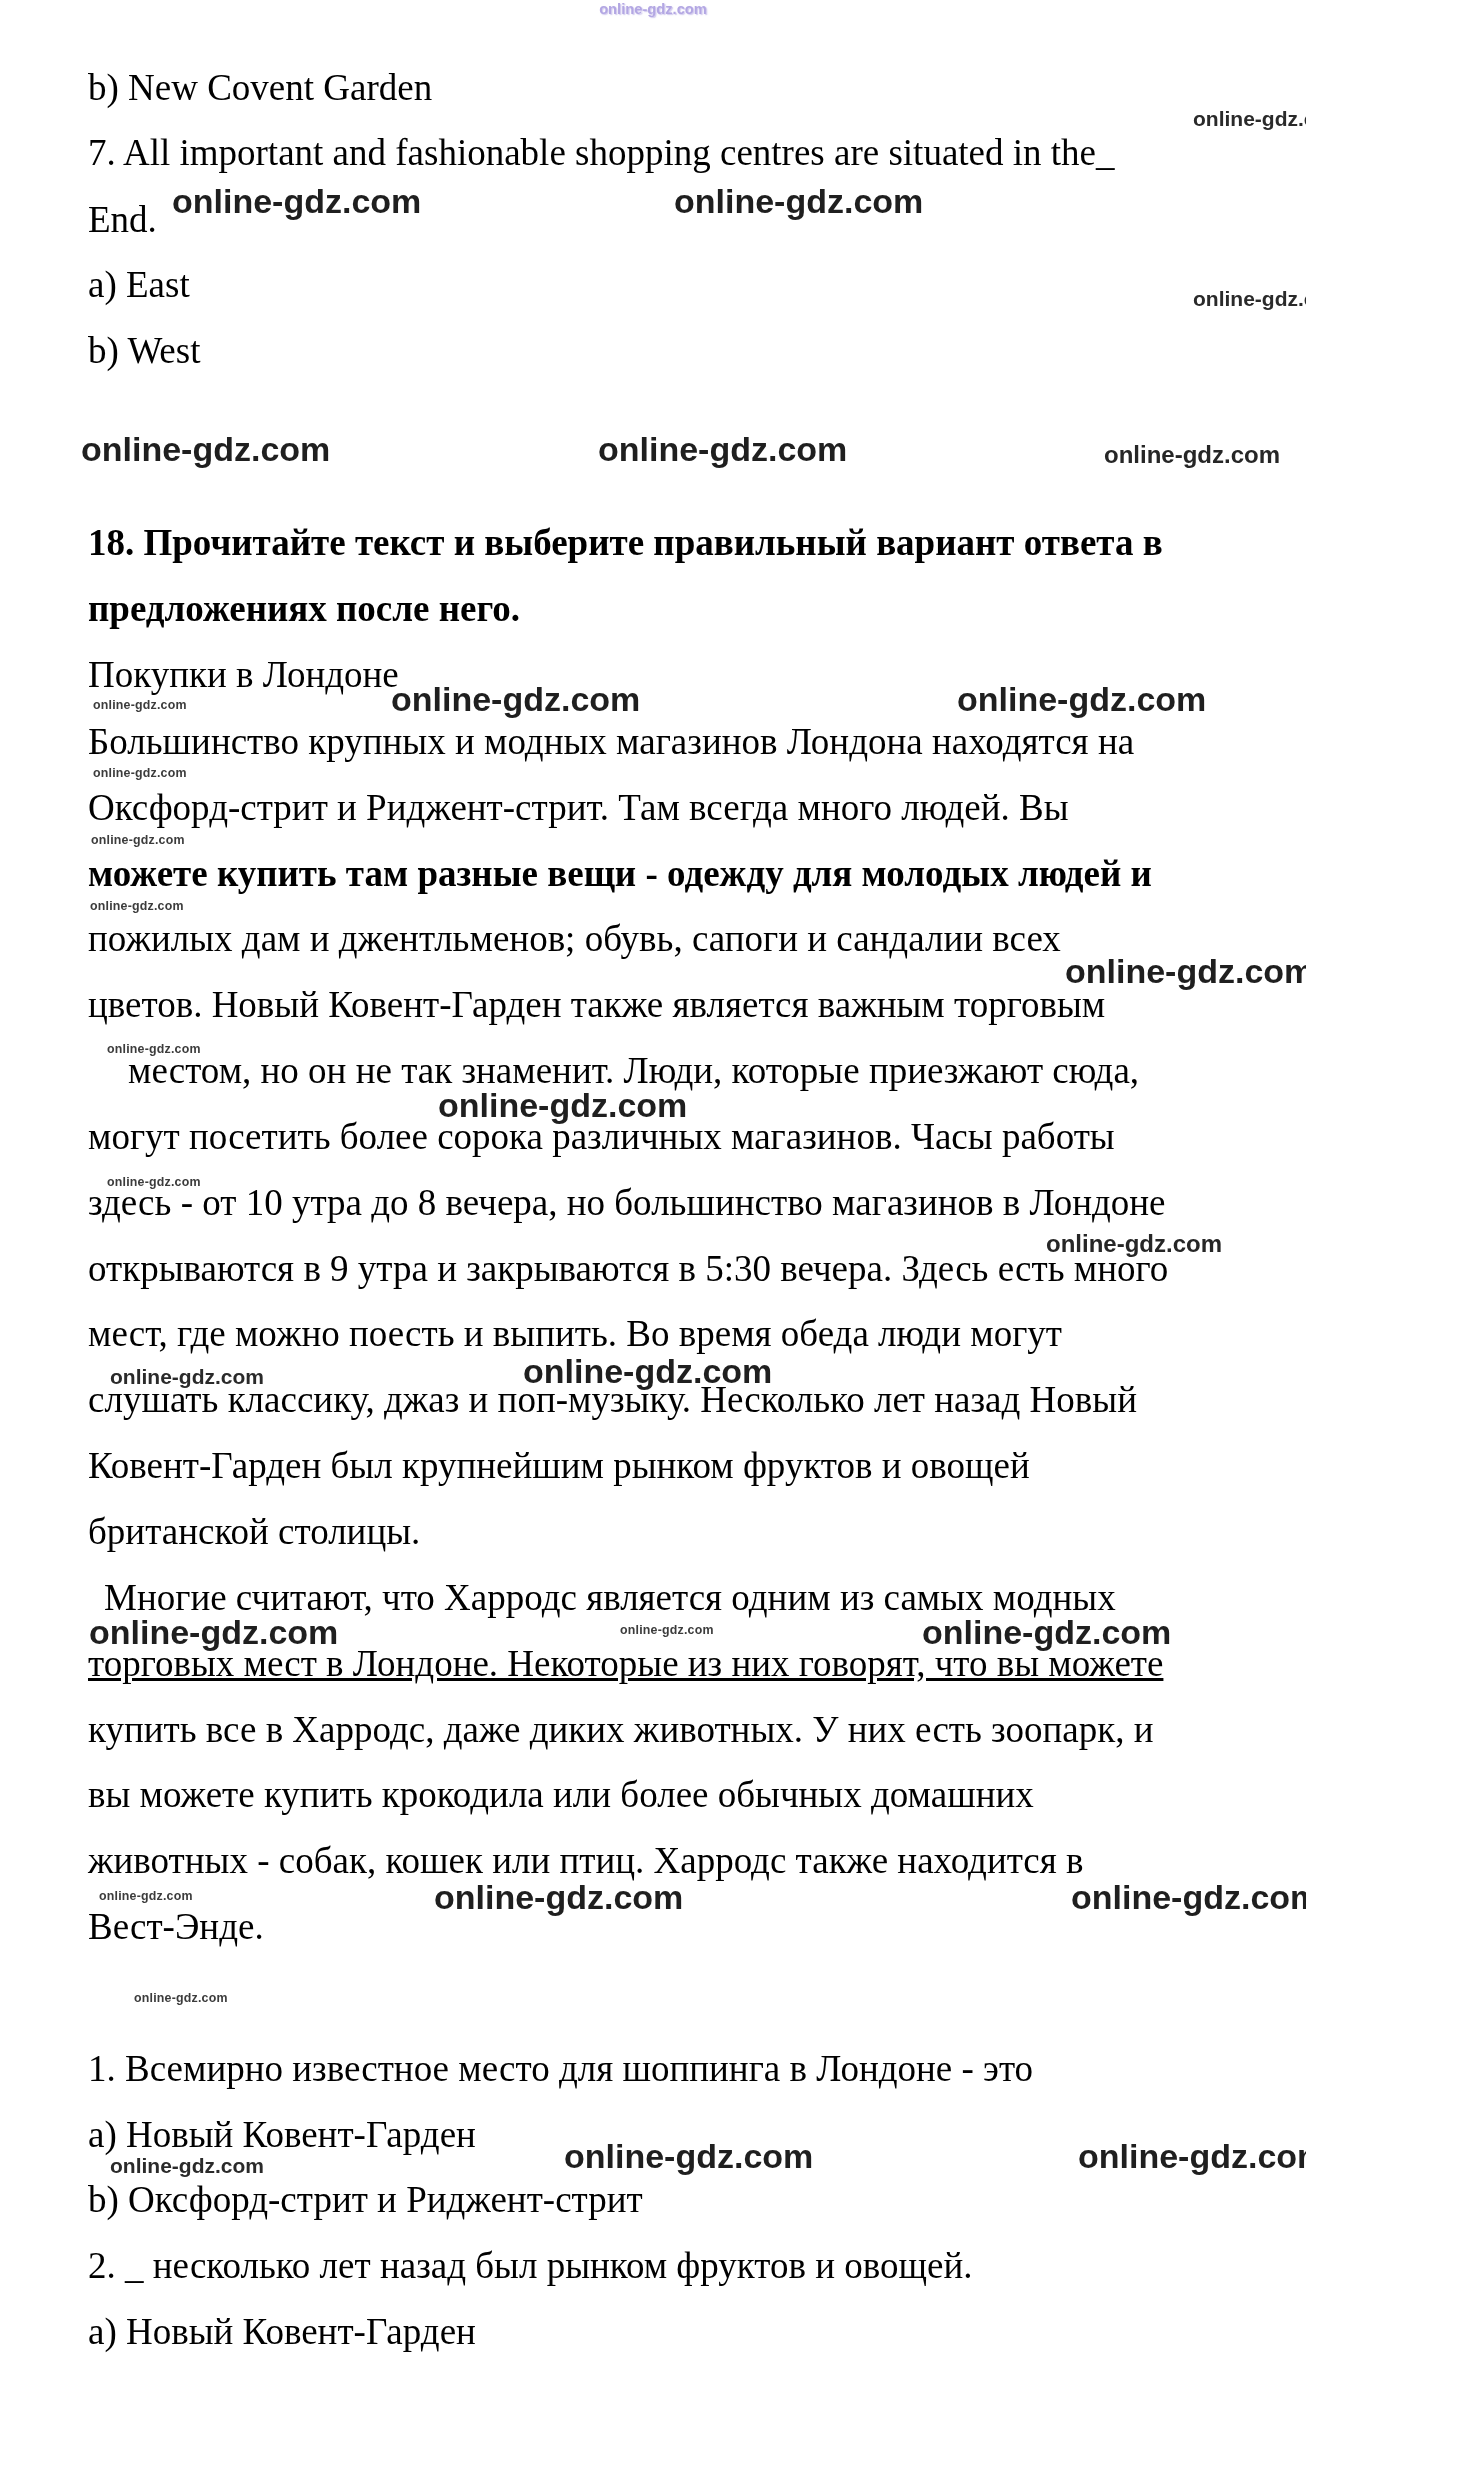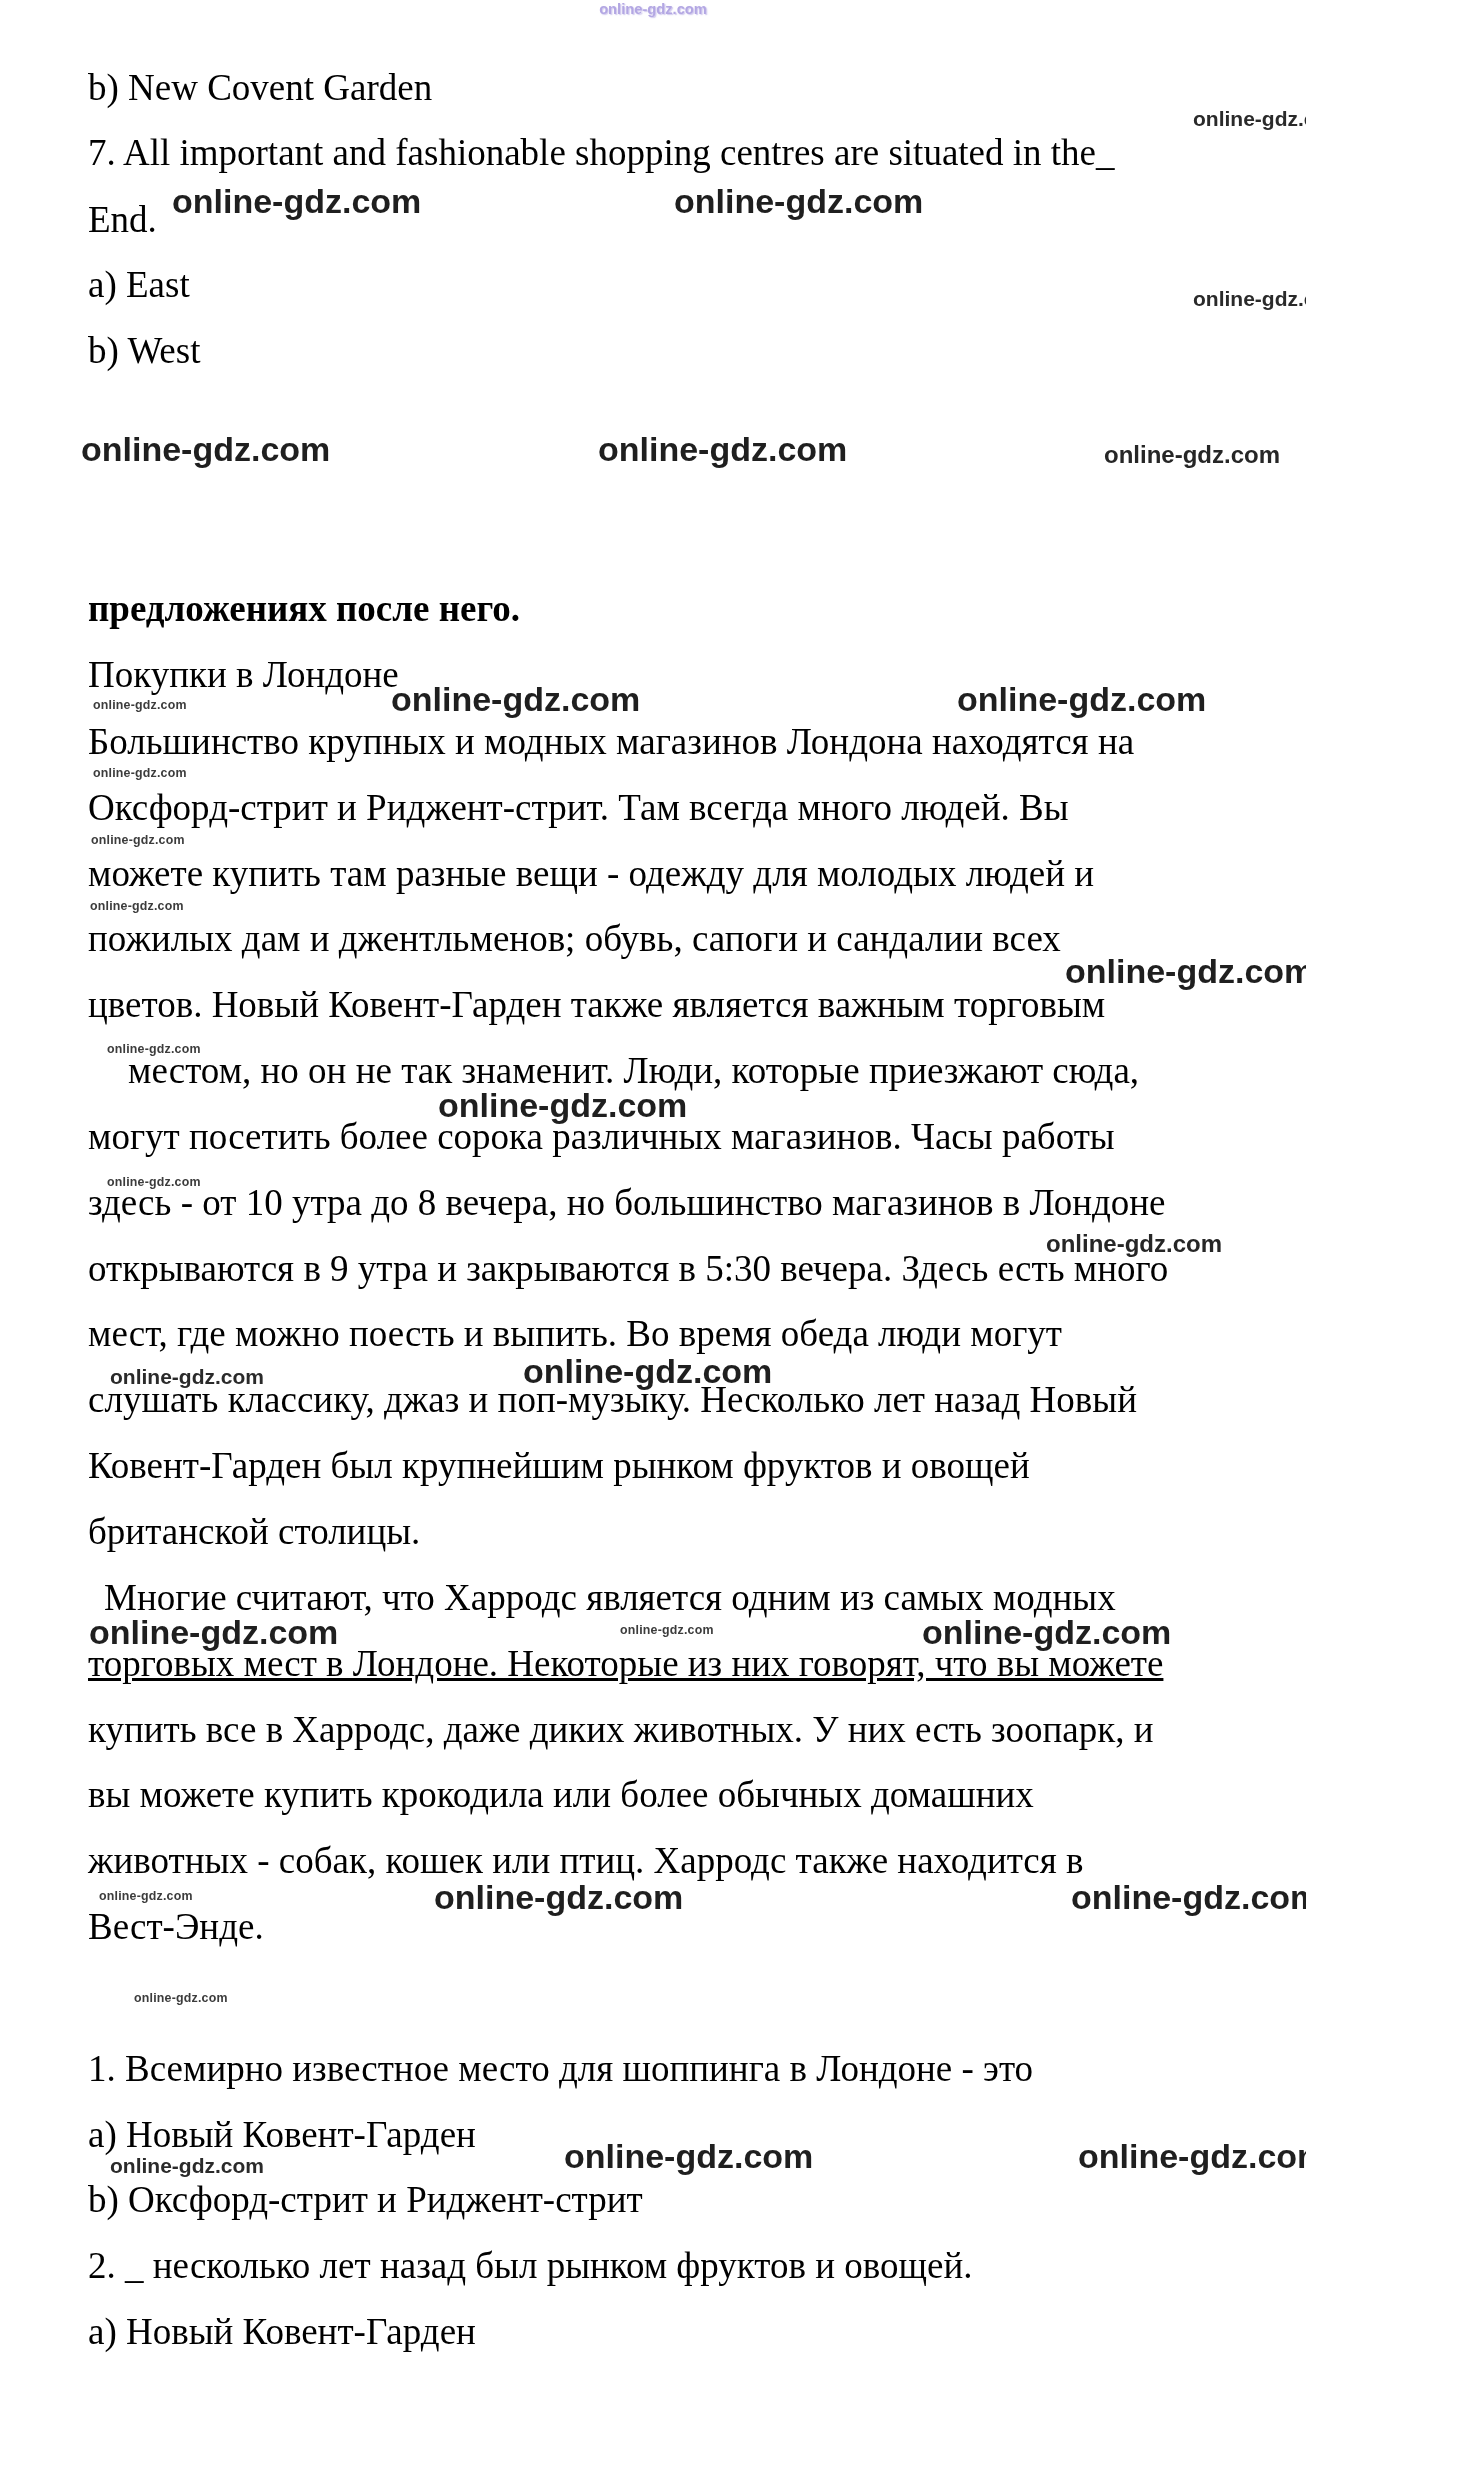--- a/index.html
+++ b/index.html
@@ -60,33 +60,34 @@
 
   <div class="t" style="left:88px; top:265px;">a) East</div>
   <div class="wm wm-sm" style="left:1193px; top:288px;">online-gdz.com</div>
 
   <div class="t" style="left:88px; top:331px;">b) West</div>
 
   <div class="wm wm-lg" style="left:81px; top:432px;">online-gdz.com</div>
   <div class="wm wm-lg" style="left:598px; top:432px;">online-gdz.com</div>
   <div class="wm wm-md" style="left:1104px; top:443px;">online-gdz.com</div>
 
+  <div class="t bold" style="left:88px; top:523px;">18. Прочитайте текст и выберите правильный вариант ответа в</div>
   <div class="t bold" style="left:88px; top:589px;">предложениях после него.</div>
 
   <div class="t" style="left:88px; top:655px;">Покупки в Лондоне</div>
 
   <div class="wm wm-tiny" style="left:93px; top:699px;">online-gdz.com</div>
   <div class="wm wm-lg" style="left:391px; top:682px;">online-gdz.com</div>
   <div class="wm wm-lg" style="left:957px; top:682px;">online-gdz.com</div>
 
   <div class="t" style="left:88px; top:722px;">Большинство крупных и модных магазинов Лондона находятся на</div>
   <div class="wm wm-tiny" style="left:93px; top:767px;">online-gdz.com</div>
   <div class="t" style="left:88px; top:788px;">Оксфорд-стрит и Риджент-стрит. Там всегда много людей. Вы</div>
   <div class="wm wm-tiny" style="left:91px; top:834px;">online-gdz.com</div>
-  <div class="t" style="left:88px; top:854px;">можете купить там разные вещи - одежду для молодых людей и</div>
+  <div class="t" style="left:88px; top:854px;font-weight:bold;">можете купить там разные вещи - одежду для молодых людей и</div>
   <div class="wm wm-tiny" style="left:90px; top:900px;">online-gdz.com</div>
   <div class="t" style="left:88px; top:919px;">пожилых дам и джентльменов; обувь, сапоги и сандалии всех</div>
   <div class="wm wm-lg" style="left:1065px; top:954px;">online-gdz.com</div>
   <div class="t" style="left:88px; top:985px;">цветов. Новый Ковент-Гарден также является важным торговым</div>
   <div class="wm wm-tiny" style="left:107px; top:1043px;">online-gdz.com</div>
   <div class="t" style="left:88px; top:1051px;margin-left:40px;">местом, но он не так знаменит. Люди, которые приезжают сюда,</div>
   <div class="wm wm-lg" style="left:438px; top:1088px;">online-gdz.com</div>
   <div class="t" style="left:88px; top:1117px;">могут посетить более сорока различных магазинов. Часы работы</div>
   <div class="wm wm-tiny" style="left:107px; top:1176px;">online-gdz.com</div>
   <div class="t" style="left:88px; top:1183px;">здесь - от 10 утра до 8 вечера, но большинство магазинов в Лондоне</div>

